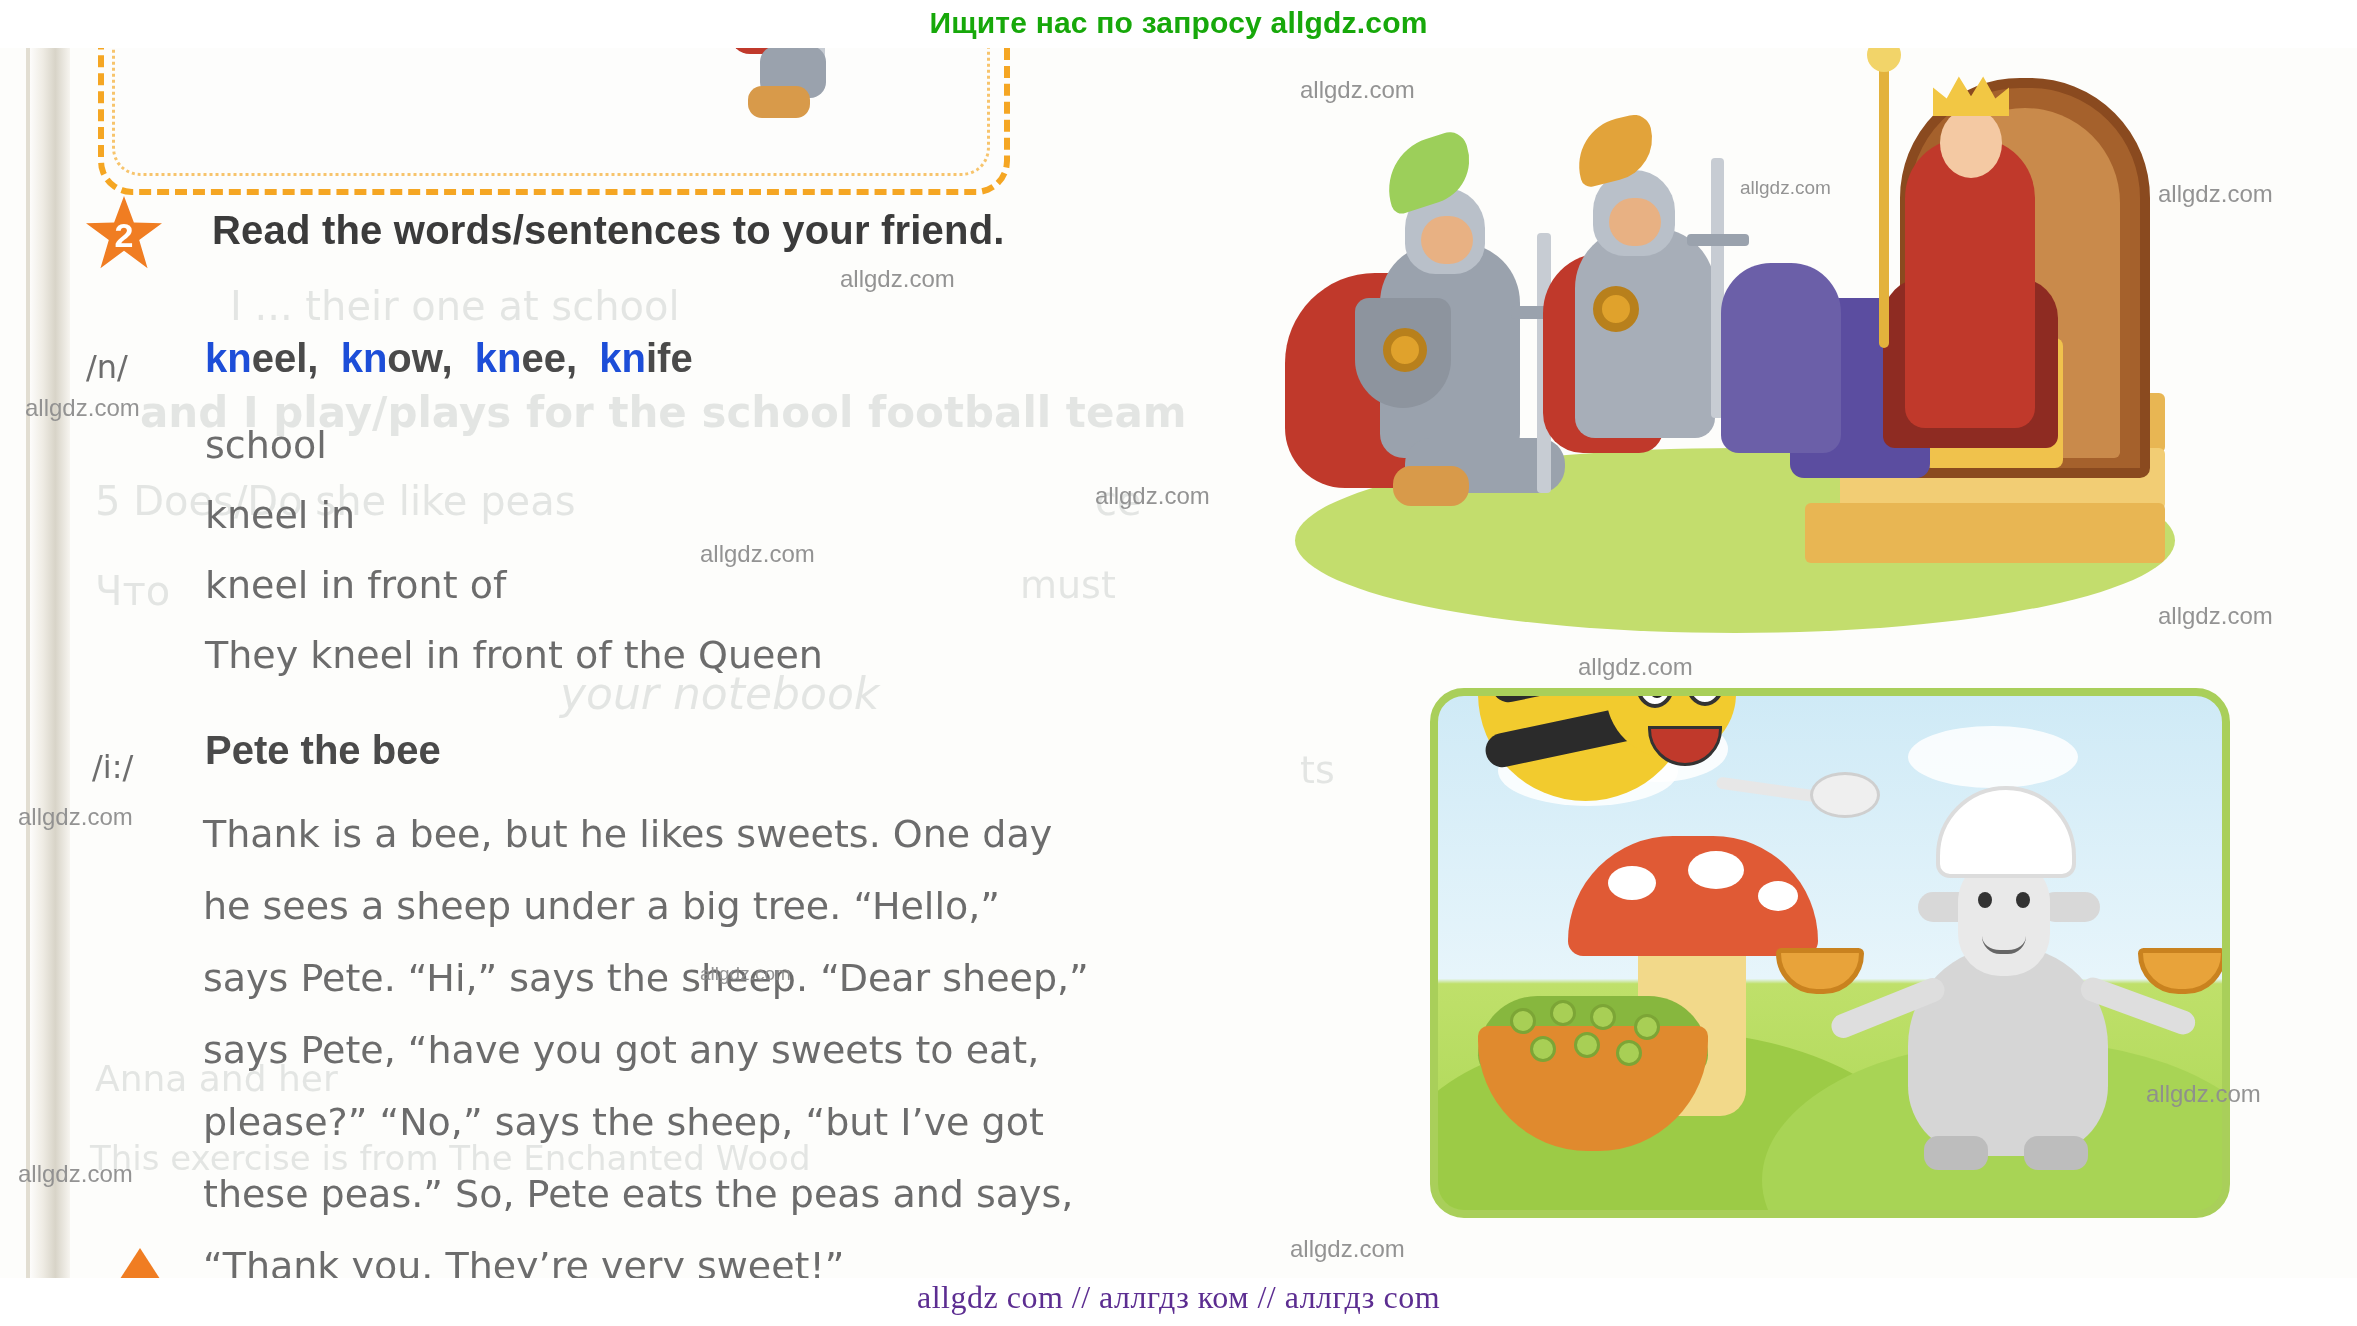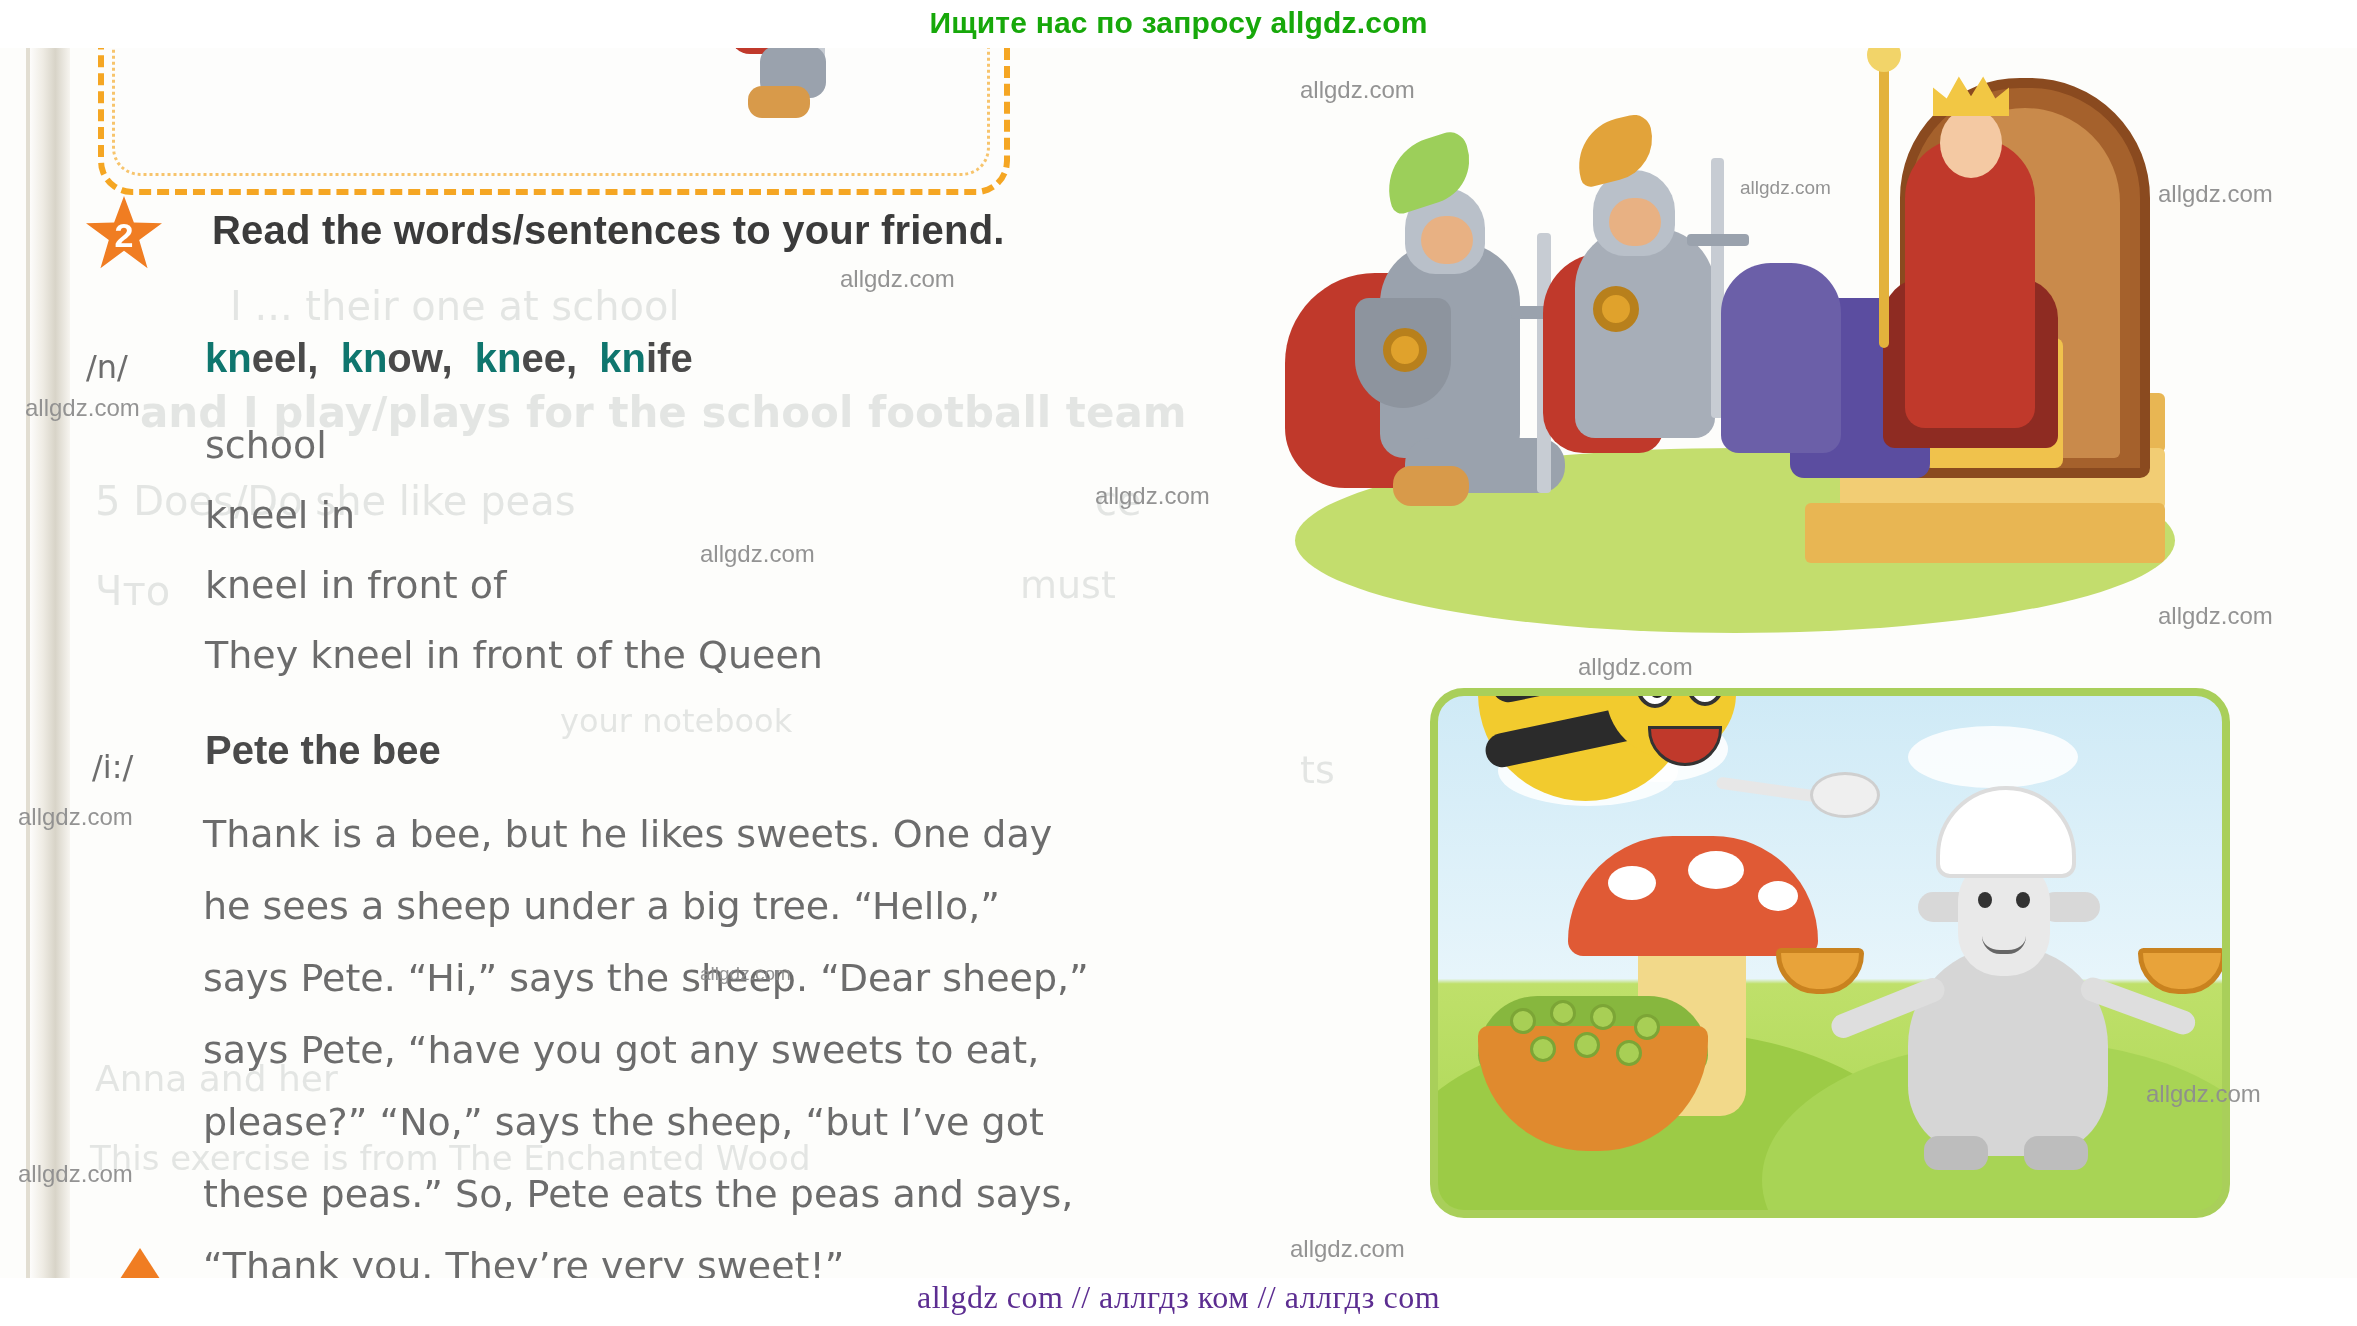--- a/index.html
+++ b/index.html
@@ -161,21 +161,21 @@
 
   .word-row {
     position: absolute;
     left: 205px;
     top: 288px;
     font-family: "Liberation Sans", sans-serif;
     font-weight: bold;
     font-size: 40px;
     color: #4a4a4a;
   }
-  .word-row .hl { color: #0f766e; }
+  .word-row .hl { color: #1d4ed8; }
 
   .ladder {
     position: absolute;
     left: 205px;
     top: 362px;
     font-family: "DejaVu Sans", sans-serif;
     font-size: 38px;
     color: #6c6c6c;
     line-height: 70px;
   }
@@ -756,21 +756,21 @@
 
 <div class="page">
 
   <div>
     <div class="ghost" style="left:230px; top:235px; font-size:40px;">I ... their one at school</div>
     <div class="ghost" style="left:140px; top:340px; font-size:42px; font-weight:bold;">and I play/plays for the school football team</div>
     <div class="ghost" style="left:95px; top:430px; font-size:40px;">5   Does/Do she like peas</div>
     <div class="ghost" style="left:1095px; top:430px; font-size:40px;">ce</div>
     <div class="ghost" style="left:1020px; top:515px; font-size:38px;">must</div>
     <div class="ghost" style="left:95px; top:520px; font-size:40px;">Что</div>
-    <div class="ghost" style="left:560px; top:654px; font-size:32px;">your notebook</div>
+    <div class="ghost" style="left:560px; top:620px; font-size:44px;font-style:italic;">your notebook</div>
     <div class="ghost" style="left:1300px; top:700px; font-size:38px;">ts</div>
     <div class="ghost" style="left:95px; top:1010px; font-size:36px;">Anna and her</div>
     <div class="ghost" style="left:90px; top:1090px; font-size:34px;">This exercise is from The Enchanted Wood</div>
   </div>
 
   <div class="binding"></div>
   <div class="binding-edge"></div>
 
   <div class="dash-box"></div>
   <div class="dash-box-inner"></div>

